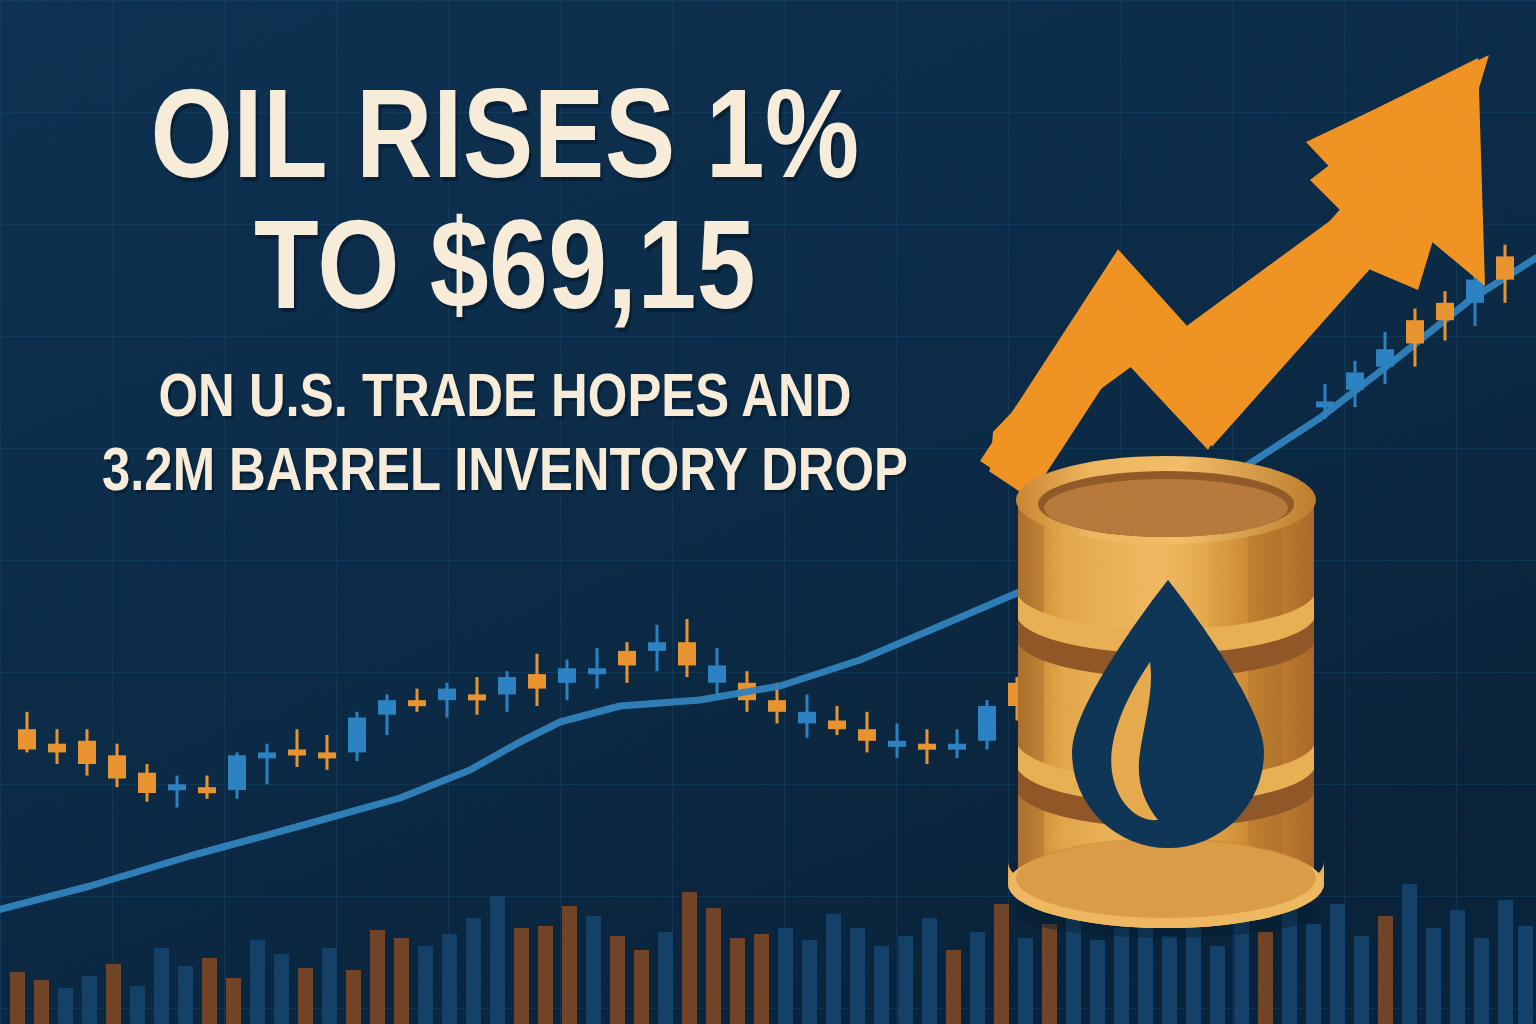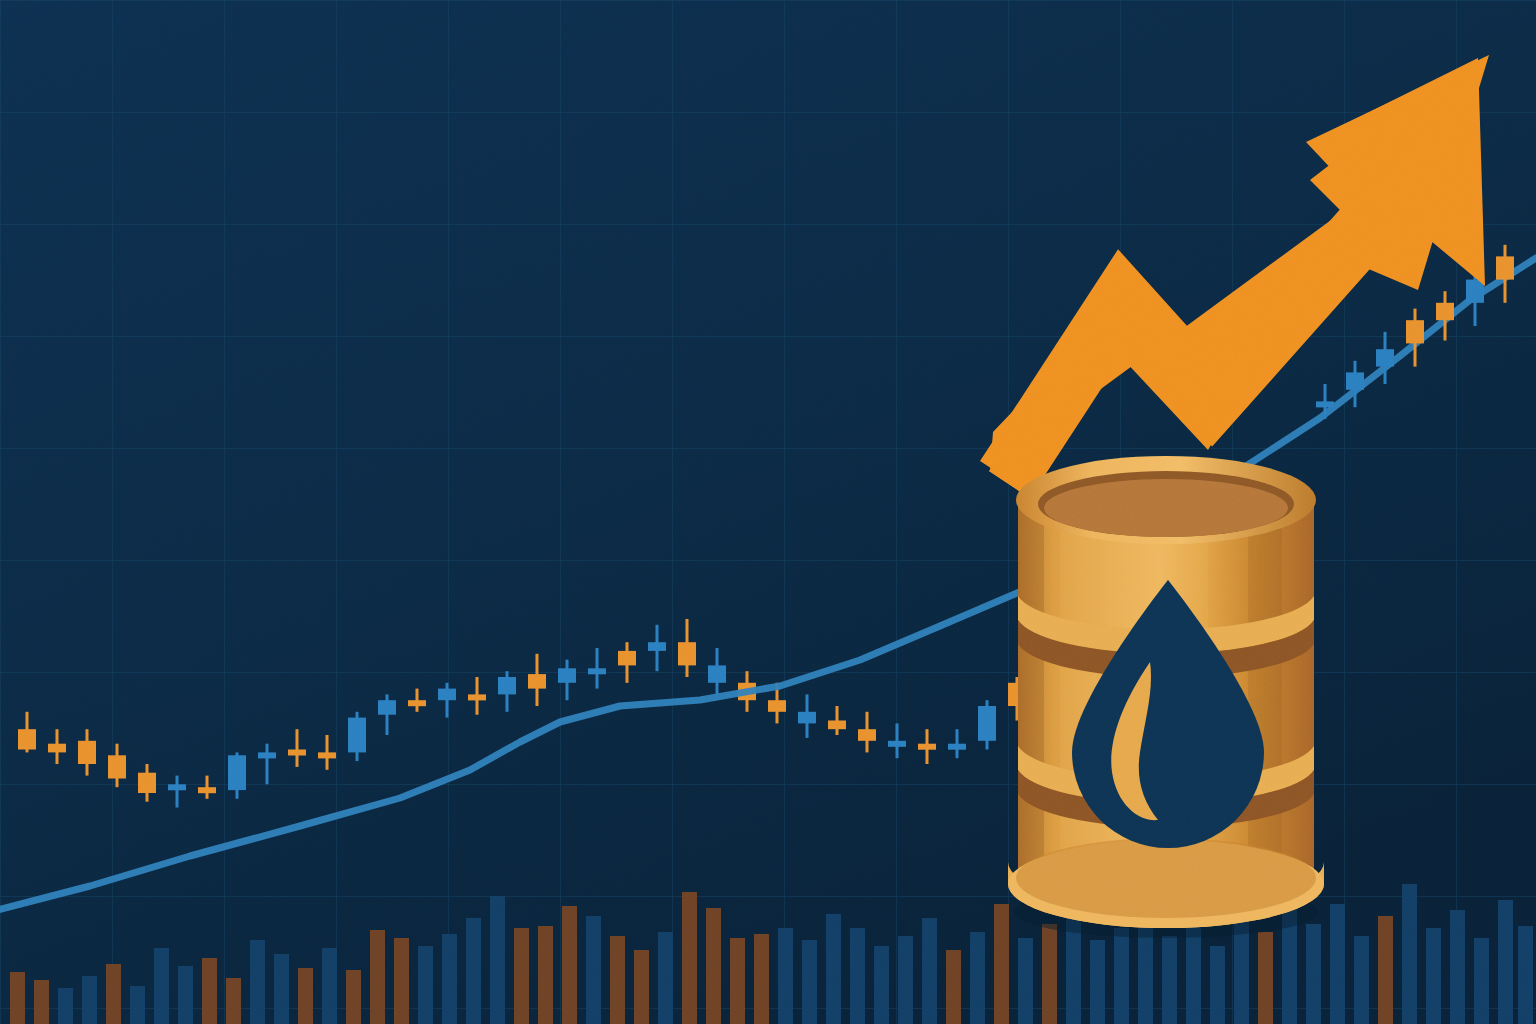--- a/index.html
+++ b/index.html
@@ -300,20 +300,26 @@
     <ellipse cx="1166" cy="500" rx="150" ry="44" fill="url(#rimGrad)"></ellipse>
     <ellipse cx="1166" cy="504" rx="128" ry="33" fill="#8e5827"></ellipse>
     <ellipse cx="1166" cy="508" rx="122" ry="29" fill="#b5763a"></ellipse>
 
     <g>
       <path d="M1168 580 C1168 580 1264 700 1264 752 A96 96 0 1 1 1072 752 C1072 700 1168 580 1168 580 Z" fill="#0e3454"></path>
       <path d="M1150 662 C1120 706 1108 744 1112 772 C1117 806 1140 822 1158 820 C1142 800 1136 778 1140 752 C1145 720 1154 690 1150 662 Z" fill="#e6a84c"></path>
     </g>
   </svg>
 
+  <div class="headline-wrap">
+    <div class="hl hl1">OIL RISES 1%</div>
+    <div class="hl hl2">TO $69,15</div>
+    <div class="sub sub1">ON U.S. TRADE HOPES AND</div>
+    <div class="sub sub2">3.2M BARREL INVENTORY DROP</div>
+  </div>
 
   <svg class="noise" width="1536" height="1024">
     <defs>
       <filter id="grainF">
           <feTurbulence type="fractalNoise" baseFrequency="0.9" numOctaves="3"></feTurbulence>
         </filter>
     </defs>
     <rect width="1536" height="1024" filter="url(#grainF)"></rect>
   </svg>
 

